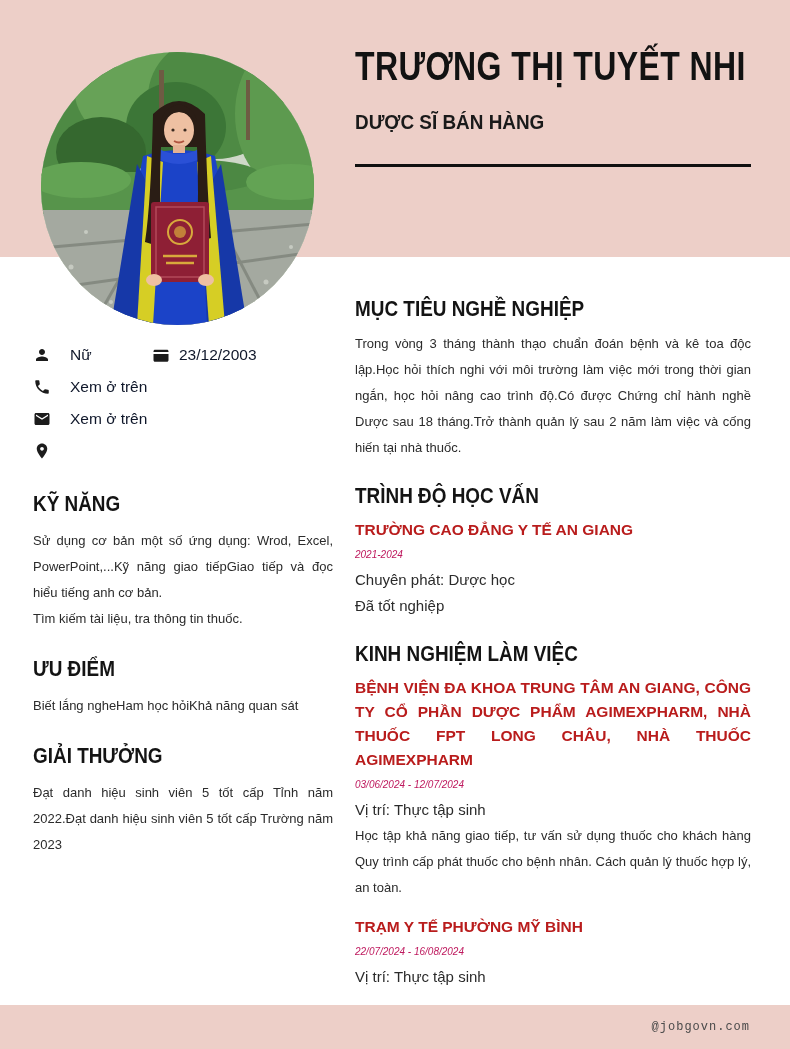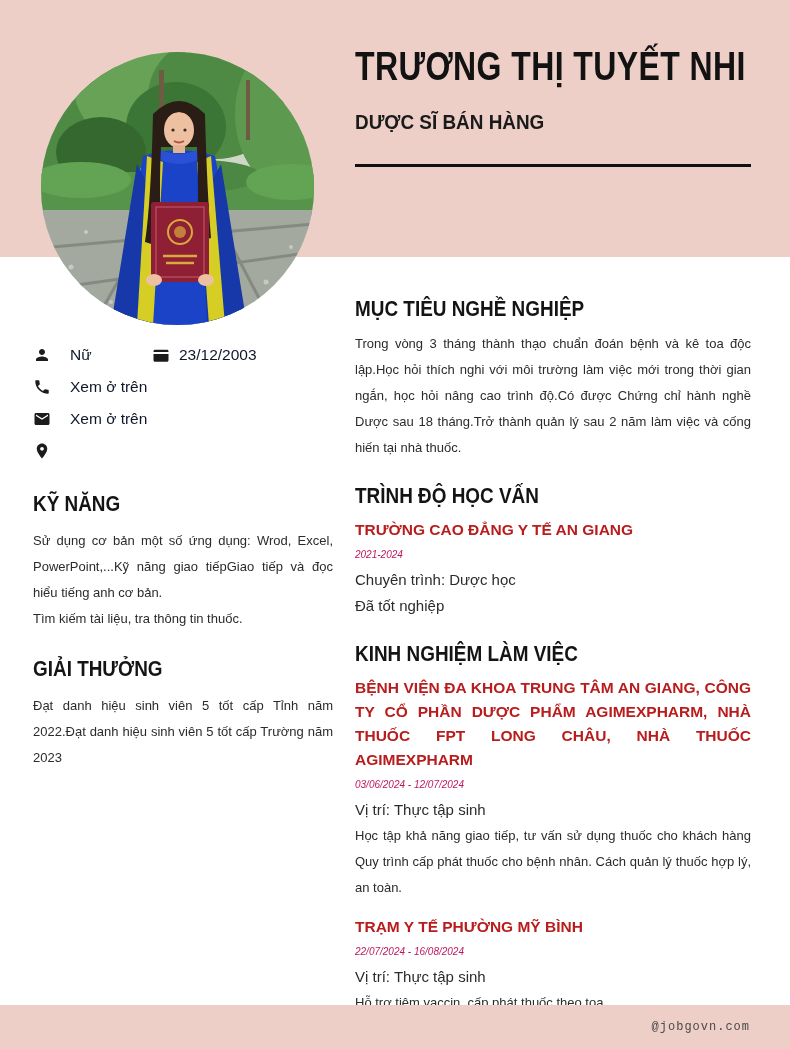--- a/index.html
+++ b/index.html
@@ -183,58 +183,61 @@
           </svg>
       </span>
     </div>
 
     <div class="section">
       <div class="section-title">KỸ NĂNG</div>
       <p class="para">Sử dụng cơ bản một số ứng dụng: Wrod, Excel, PowerPoint,...Kỹ năng giao tiếpGiao tiếp và đọc hiểu tiếng anh cơ bản.</p>
       <p class="para">Tìm kiếm tài liệu, tra thông tin thuốc.</p>
     </div>
 
+    <div class="section">
+      <div class="section-title">ƯU ĐIỂM</div>
+      <p class="para">Biết lắng ngheHam học hỏiKhả năng quan sát</p>
+    </div>
 
     <div class="section">
       <div class="section-title">GIẢI THƯỞNG</div>
       <p class="para">Đạt danh hiệu sinh viên 5 tốt cấp Tỉnh năm 2022.Đạt danh hiệu sinh viên 5 tốt cấp Trường năm 2023</p>
     </div>
 
   </div>
 
   <div class="right-col">
 
     <div>
       <div class="section-title">MỤC TIÊU NGHỀ NGHIỆP</div>
       <p class="para">Trong vòng 3 tháng thành thạo chuẩn đoán bệnh và kê toa độc lập.Học hỏi thích nghi với môi trường làm việc mới trong thời gian ngắn, học hỏi nâng cao trình độ.Có được Chứng chỉ hành nghề Dược sau 18 tháng.Trở thành quản lý sau 2 năm làm việc và cống hiến tại nhà thuốc.</p>
     </div>
 
     <div class="section-gap">
       <div class="section-title">TRÌNH ĐỘ HỌC VẤN</div>
       <div class="sub-head">TRƯỜNG CAO ĐẲNG Y TẾ AN GIANG</div>
       <div class="date-line">2021-2024</div>
-      <div class="plain-line">Chuyên trình: Dược học</div>
+      <div class="plain-line">Chuyên phát: Dược học</div>
       <div class="plain-line">Đã tốt nghiệp</div>
     </div>
 
     <div class="section-gap">
       <div class="section-title">KINH NGHIỆM LÀM VIỆC</div>
 
       <div class="exp-item">
         <div class="sub-head">BỆNH VIỆN ĐA KHOA TRUNG TÂM AN GIANG, CÔNG TY CỔ PHẦN DƯỢC PHẨM AGIMEXPHARM, NHÀ THUỐC FPT LONG CHÂU, NHÀ THUỐC AGIMEXPHARM</div>
         <div class="date-line">03/06/2024 - 12/07/2024</div>
         <div class="plain-line">Vị trí: Thực tập sinh</div>
         <p class="para">Học tập khả năng giao tiếp, tư vấn sử dụng thuốc cho khách hàng  Quy trình cấp phát thuốc cho bệnh nhân. Cách quản lý thuốc hợp lý, an toàn.</p>
       </div>
 
       <div class="exp-item">
         <div class="sub-head">TRẠM Y TẾ PHƯỜNG MỸ BÌNH</div>
         <div class="date-line">22/07/2024 - 16/08/2024</div>
         <div class="plain-line">Vị trí: Thực tập sinh</div>
-        <p class="para">Hỗ trợ tiêm vaccin, cấp phát thuốc theo toa.</p>
       </div>
     </div>
 
   </div>
 
   <div class="footer">
     <span>@jobgovn.com</span>
   </div>
 
 </div>

